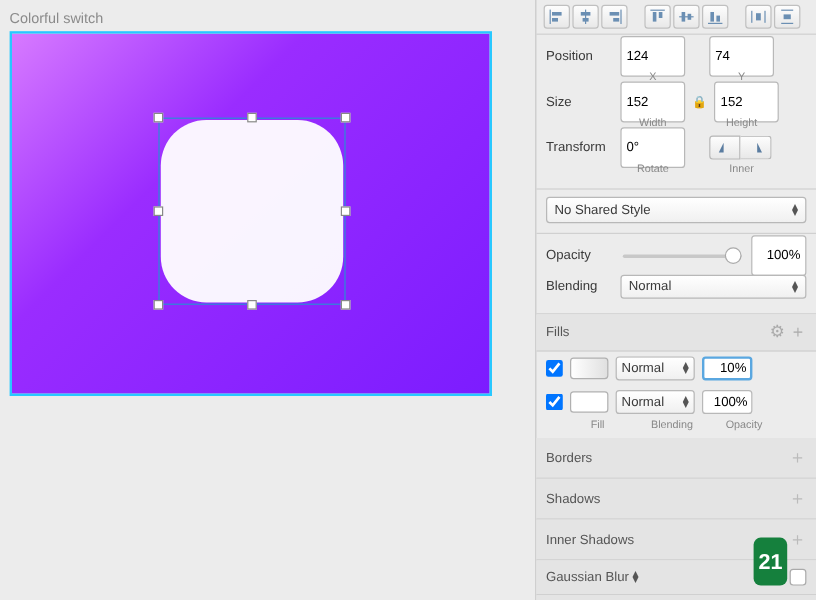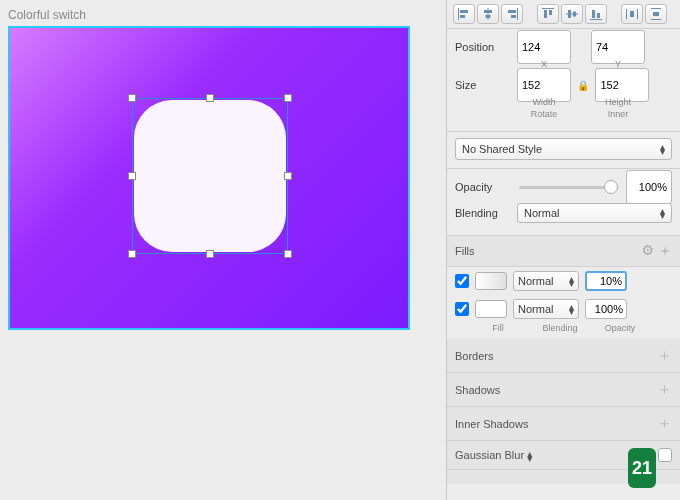--- a/index.html
+++ b/index.html
@@ -168,20 +168,37 @@
       <input class="num-input" value="152" style="">
       <span class="lock">🔒</span>
       <input class="num-input" value="152" style="">
     </div>
     <div class="sub-labels">
         <span>Width</span>
         <span style="width:8px"></span>
         <span>Height</span>
       </div>
 
+    <div class="prop-row">
+      <div class="prop-label">Transform</div>
+      <input class="num-input" value="0°" style="">
+      <span style="width:8px"></span>
+      <div class="flip-group">
+        <div class="flip-btn">
+            <svg width="12" height="12" viewBox="0 0 12 12">
+              <path d="M1 10 L5 10 L5 2 Z" fill="#5a7ca0"></path>
+            </svg>
+          </div>
+        <div class="flip-btn">
+            <svg width="12" height="12" viewBox="0 0 12 12">
+              <path d="M11 10 L7 10 L7 2 Z" fill="#5a7ca0"></path>
+            </svg>
+          </div>
+      </div>
+    </div>
     <div class="sub-labels">
         <span>Rotate</span>
         <span style="width:8px"></span>
         <span>Inner</span>
       </div>
   </div>
 
   <div class="section">
     <div class="style-select">
       <span>No Shared Style</span>

